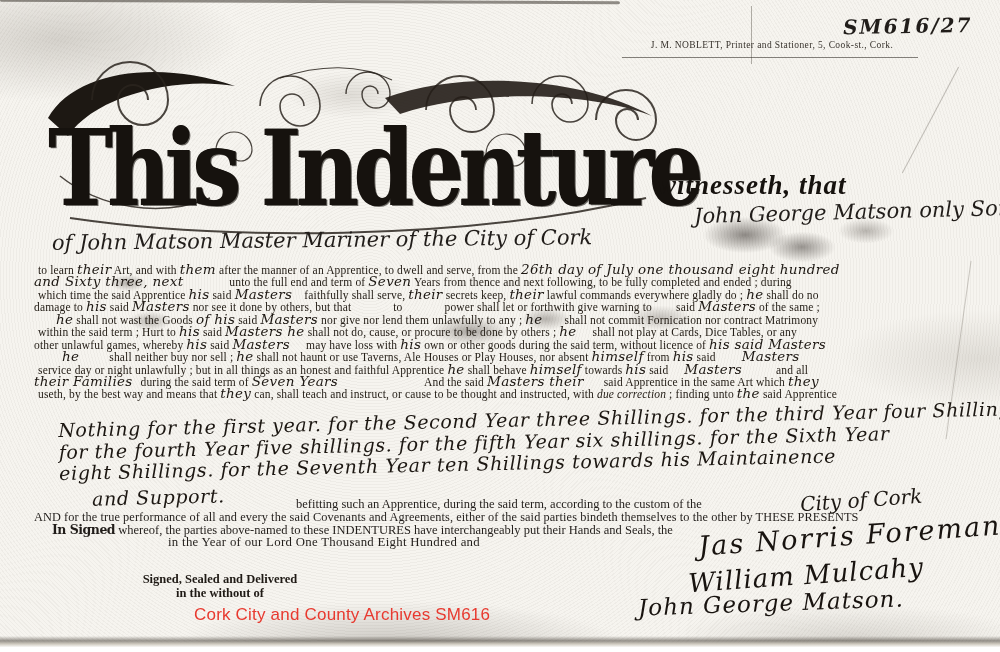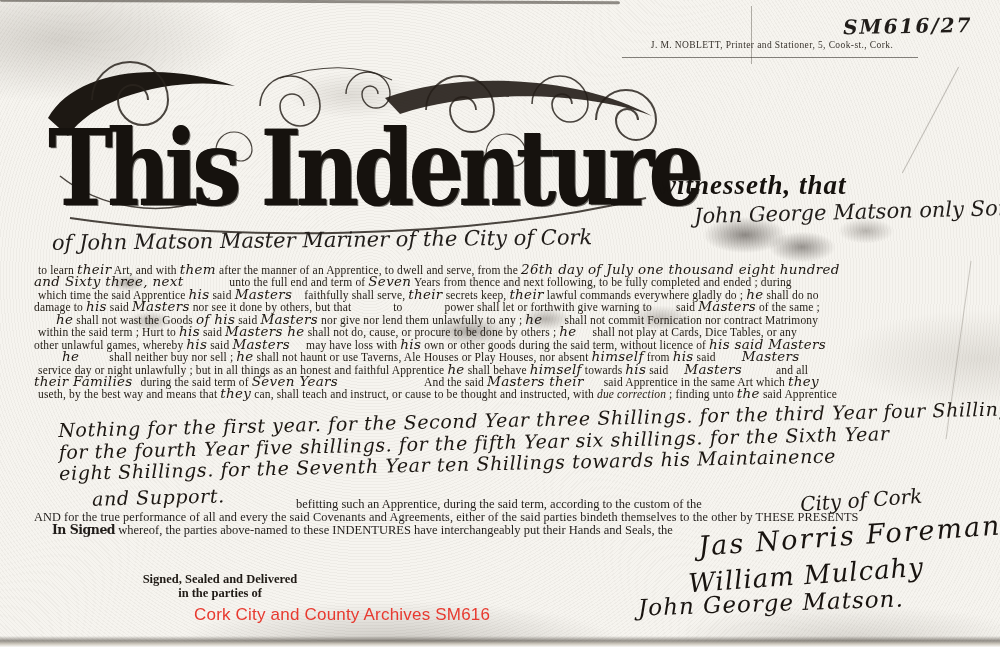--- a/index.html
+++ b/index.html
@@ -163,26 +163,27 @@
     <div class="wline hand">Nothing for the first year.  for the Second Year three Shillings.  for the third Year four Shillings</div>
     <div class="wline hand">for the fourth Year five shillings.  for the fifth Year six shillings.  for the Sixth Year</div>
     <div class="wline hand">eight Shillings.  for the Seventh Year  ten Shillings  towards  his Maintainence</div>
   </div>
   <div class="support hand">and Support.</div>
 
   <div class="befitting print">befitting such an Apprentice, during the said term, according to the custom of the</div>
   <div class="custom-hand hand">City of Cork</div>
   <div class="and-line print">AND for the true performance of all and every the said Covenants and Agreements, either of the said parties bindeth themselves to the other by THESE PRESENTS</div>
   <div class="witness-line print"><span class="blackletter">In Signed</span><span> whereof, the parties above-named to these INDENTURES have interchangeably put their Hands and Seals, the</span></div>
+  <div class="year-line print">in the Year of our Lord One Thousand Eight Hundred and</div>
 
   <div class="sig sig-foreman">Jas Norris Foreman</div>
   <div class="sig sig-witness">William Mulcahy</div>
   <div class="sig sig-apprentice">John George Matson.</div>
 
   <div class="attest">
     <div>Signed, Sealed and Delivered</div>
-    <div>in the parties of</div>
+    <div>in the without of</div>
   </div>
 
   <div class="watermark" style="color: rgb(232, 57, 47);">Cork City and County Archives SM616</div>
 
   <div class="edge-bottom"></div>
 </div>
 
 </body></html>

